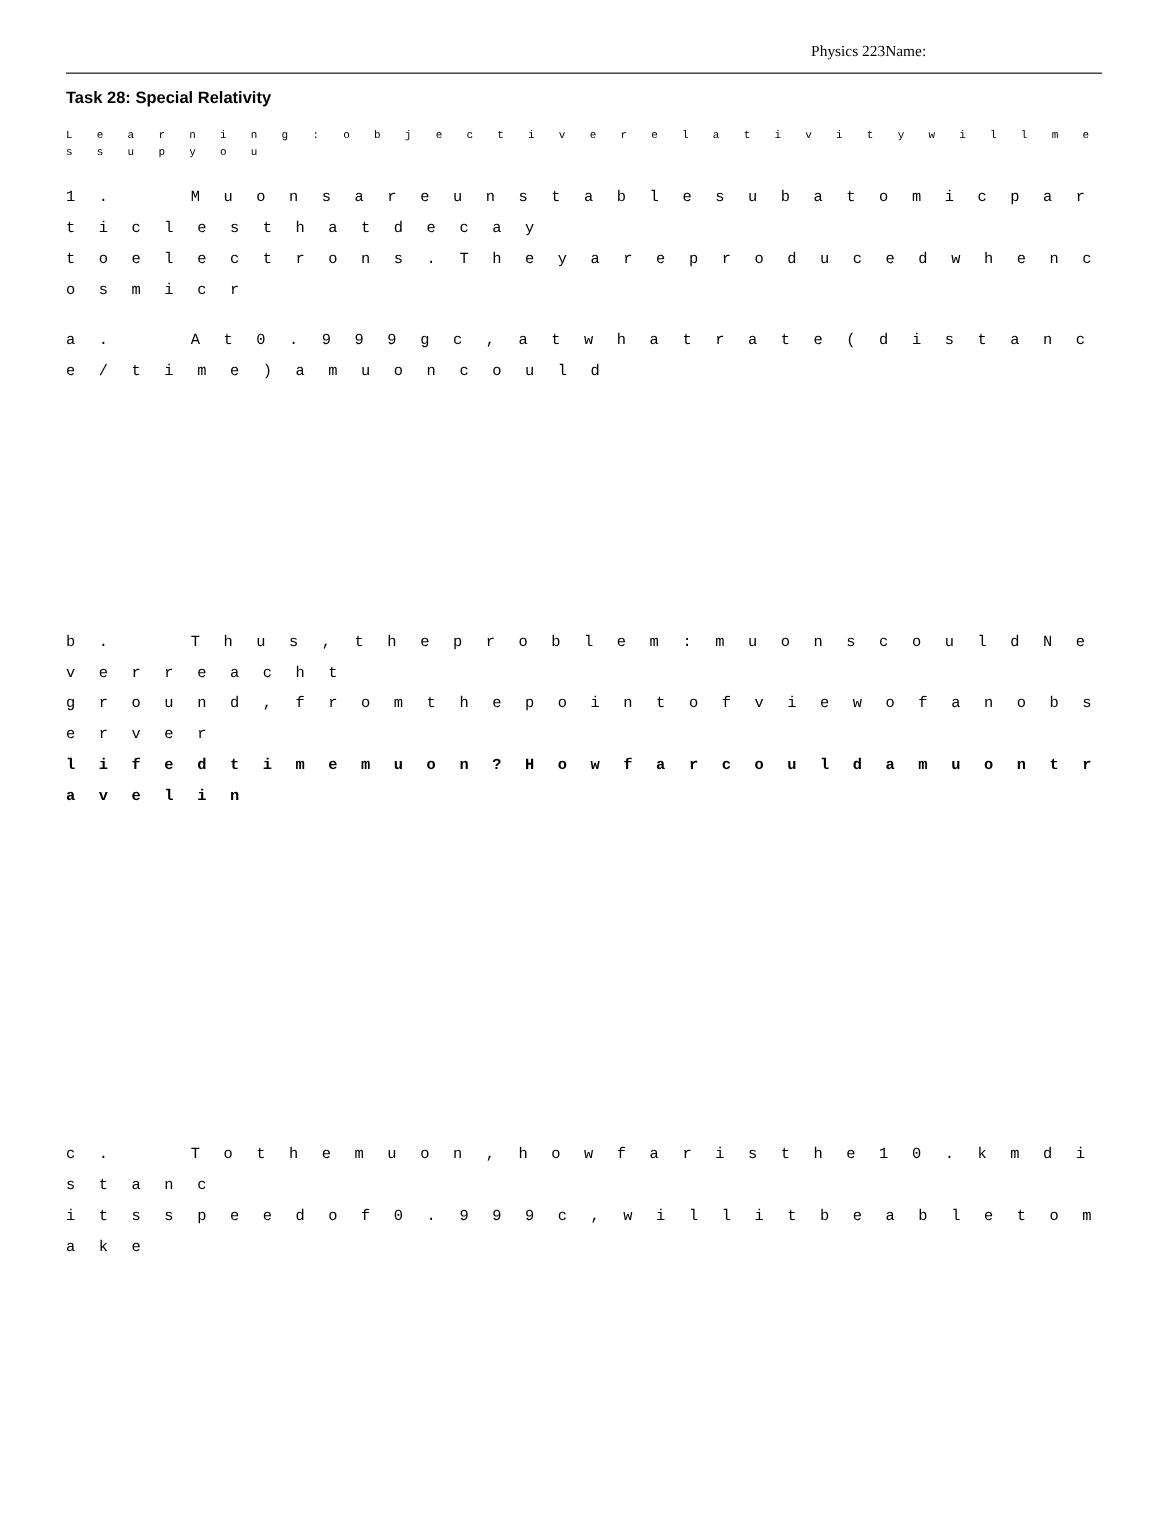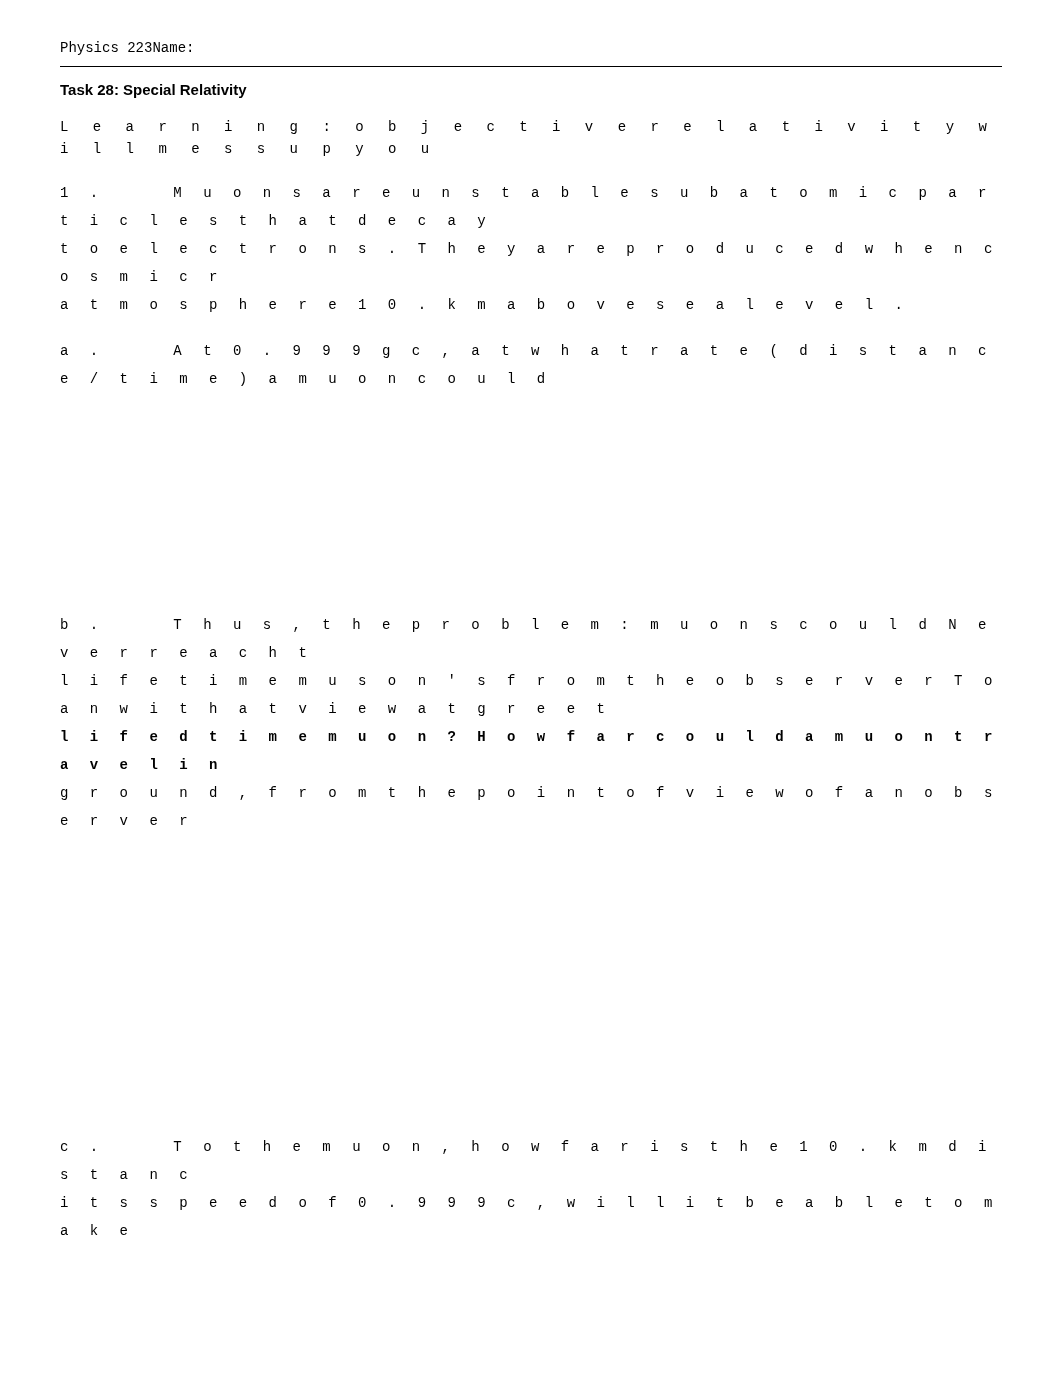--- a/index.html
+++ b/index.html
@@ -12,25 +12,26 @@
       background: #ffffff;
       font-family: 'Courier New', Courier, monospace;
       width: 1062px;
       min-height: 1377px;
       padding: 40px 60px;
       color: #000000;
     }
 
     .header-row {
       display: flex;
-      justify-content: flex-start;
+      justify-content: flex-end;
       align-items: flex-start;
       margin-bottom: 10px;
       font-size: 14px;
       letter-spacing: 0px;
+      font-family: Liberation Serif, serif;
     }
 
     .header-left {
       font-size: 14px;
     }
 
     .header-center {
       font-size: 14px;
       text-align: center;
     }
@@ -44,21 +45,21 @@
       font-family: Arial, sans-serif;
     }
 
     .divider {
       border: none;
       border-top: 1px solid #000;
       margin: 6px 0 14px 0;
     }
 
     .learning-obj {
-      font-size: 14px;
+      font-size: 10px;
       letter-spacing: 4px;
       word-spacing: 8px;
       margin-bottom: 18px;
       line-height: 1.6;
     }
 
     .section {
       margin-bottom: 18px;
     }
 
@@ -93,42 +94,40 @@
 
 <div class="learning-obj">L e a r n i n g :  o b j e c t i v e r e l a t i v i t y  w i l l  m e s s  u p  y o u</div>
 
 <div class="section">
   <div class="spaced-text">
     <span>1 .</span>
     &nbsp;&nbsp;
     <span>M u o n s   a r e   u n s t a b l e   s u b a t o m i c   p a r t i c l e s   t h a t   d e c a y</span>
   </div>
   <div class="spaced-text">t o   e l e c t r o n s .   T h e y   a r e   p r o d u c e d   w h e n   c o s m i c   r</div>
-  <div class="spaced-text">a t m o s p h e r e   1 0 .   k m   a b o v e   s e a   l e v e l .</div>
 </div>
 
 <div class="section">
   <div class="spaced-text">
     <span>a .</span>
     &nbsp;&nbsp;
     <span>A t   0 . 9 9 9 g c ,  a t   w h a t   r a t e   ( d i s t a n c e / t i m e )   a   m u o n   c o u l d</span>
   </div>
 </div>
 
 <div class="blank-area"></div>
 
 <div class="section">
   <div class="spaced-text">
     <span>b .</span>
     &nbsp;&nbsp;
     <span>T h u s ,   t h e   p r o b l e m :   m u o n s   c o u l d   N e v e r   r e a c h   t</span>
   </div>
-  <div class="spaced-text">l i f e t i m e   m u s o n ' s   f r o m   t h e   o b s e r v e r   T o   a n   w i t h   a t   v i e w   a t   g r e e t</div>
+  <div class="spaced-text">g r o u n d ,   f r o m   t h e   p o i n t   o f   v i e w   o f   a n   o b s e r v e r</div>
   <div class="spaced-text" style="font-weight:bold;">l i f e d t i m e   m u o n ?   H o w   f a r   c o u l d   a   m u o n   t r a v e l   i n</div>
-  <div class="spaced-text">g r o u n d ,   f r o m   t h e   p o i n t   o f   v i e w   o f   a n   o b s e r v e r</div>
 </div>
 
 <div class="blank-area-large"></div>
 
 <div class="section">
   <div class="spaced-text">
     <span>c .</span>
     &nbsp;&nbsp;
     <span>T o   t h e   m u o n ,   h o w   f a r   i s   t h e   1 0 .   k m   d i s t a n c</span>
   </div>

